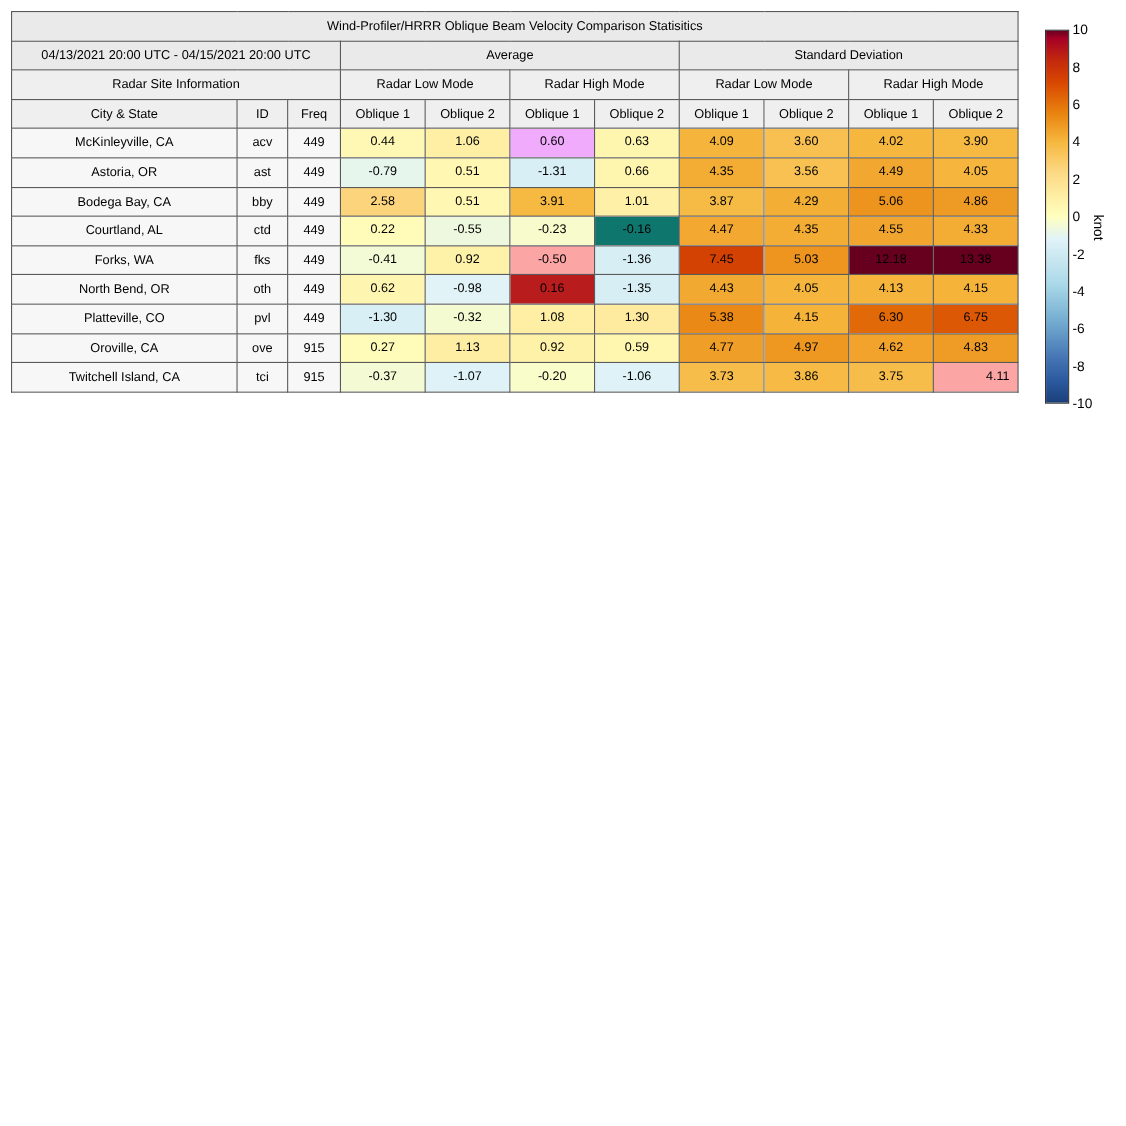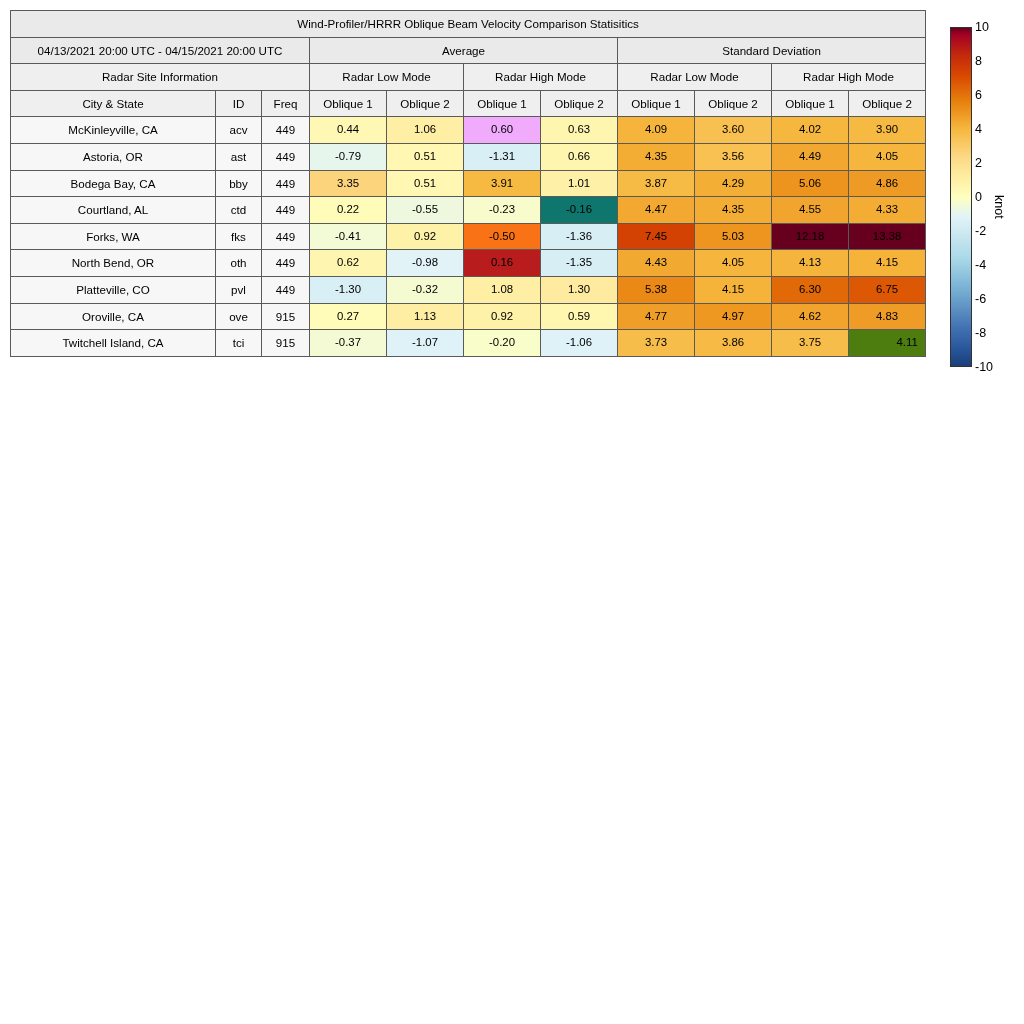--- a/index.html
+++ b/index.html
@@ -195,21 +195,21 @@
           <td class="numcell" style="background: rgb(254, 245, 175);">0.66</td>
           <td class="numcell" style="background: rgb(243, 172, 52);">4.35</td>
           <td class="numcell" style="background: rgb(248, 193, 82);">3.56</td>
           <td class="numcell" style="background: rgb(242, 167, 48);">4.49</td>
           <td class="numcell" style="background: rgb(246, 182, 61);">4.05</td>
         </tr>
         <tr>
           <td class="sitecell">Bodega Bay, CA</td>
           <td class="sitecell">bby</td>
           <td class="sitecell">449</td>
-          <td class="numcell" style="background: rgb(251, 212, 124);">3.35</td>
+          <td class="numcell" style="background: rgb(251, 212, 124);">2.58</td>
           <td class="numcell" style="background: rgb(255, 247, 178);">0.51</td>
           <td class="numcell" style="background: rgb(246, 186, 67);">3.91</td>
           <td class="numcell" style="background: rgb(254, 240, 166);">1.01</td>
           <td class="numcell" style="background: rgb(246, 187, 69);">3.87</td>
           <td class="numcell" style="background: rgb(243, 174, 54);">4.29</td>
           <td class="numcell" style="background: rgb(237, 148, 31);">5.06</td>
           <td class="numcell" style="background: rgb(238, 155, 37);">4.86</td>
         </tr>
         <tr>
           <td class="sitecell">Courtland, AL</td>
@@ -223,21 +223,21 @@
           <td class="numcell" style="background: rgb(243, 172, 52);">4.35</td>
           <td class="numcell" style="background: rgb(241, 165, 46);">4.55</td>
           <td class="numcell" style="background: rgb(243, 173, 53);">4.33</td>
         </tr>
         <tr>
           <td class="sitecell">Forks, WA</td>
           <td class="sitecell">fks</td>
           <td class="sitecell">449</td>
           <td class="numcell" style="background: rgb(242, 250, 214);">-0.41</td>
           <td class="numcell" style="background: rgb(254, 241, 168);">0.92</td>
-          <td class="numcell" style="background: #f97316;">-0.50</td>
+          <td class="numcell" style="background: #fca5a5;">-0.50</td>
           <td class="numcell" style="background: rgb(215, 238, 245);">-1.36</td>
           <td class="numcell" style="background: rgb(212, 66, 3);">7.45</td>
           <td class="numcell" style="background: rgb(237, 149, 31);">5.03</td>
           <td class="numcell" style="background: rgb(103, 0, 31);">12.18</td>
           <td class="numcell" style="background: rgb(103, 0, 31);">13.38</td>
         </tr>
         <tr>
           <td class="sitecell">North Bend, OR</td>
           <td class="sitecell">oth</td>
           <td class="sitecell">449</td>
@@ -280,21 +280,21 @@
           <td class="sitecell">Twitchell Island, CA</td>
           <td class="sitecell">tci</td>
           <td class="sitecell">915</td>
           <td class="numcell" style="background: rgb(244, 251, 212);">-0.37</td>
           <td class="numcell" style="background: rgb(222, 242, 247);">-1.07</td>
           <td class="numcell" style="background: rgb(249, 253, 202);">-0.20</td>
           <td class="numcell" style="background: rgb(222, 242, 247);">-1.06</td>
           <td class="numcell" style="background: rgb(247, 189, 75);">3.73</td>
           <td class="numcell" style="background: rgb(247, 187, 69);">3.86</td>
           <td class="numcell" style="background: rgb(247, 189, 74);">3.75</td>
-          <td class="numcell" style="background: #4d7c0f; padding-left: 40px;">4.11</td>
+          <td class="numcell" style="background: #fca5a5; padding-left: 40px;">4.11</td>
         </tr>
       </tbody>
   </table>
 
   <div id="colorbar-wrap">
     <div id="colorbar"></div>
     <div id="cb-ticks">
         <div class="cb-tick" style="top: -6px;">10</div>
         <div class="cb-tick" style="top: 28px;">8</div>
         <div class="cb-tick" style="top: 62px;">6</div>

